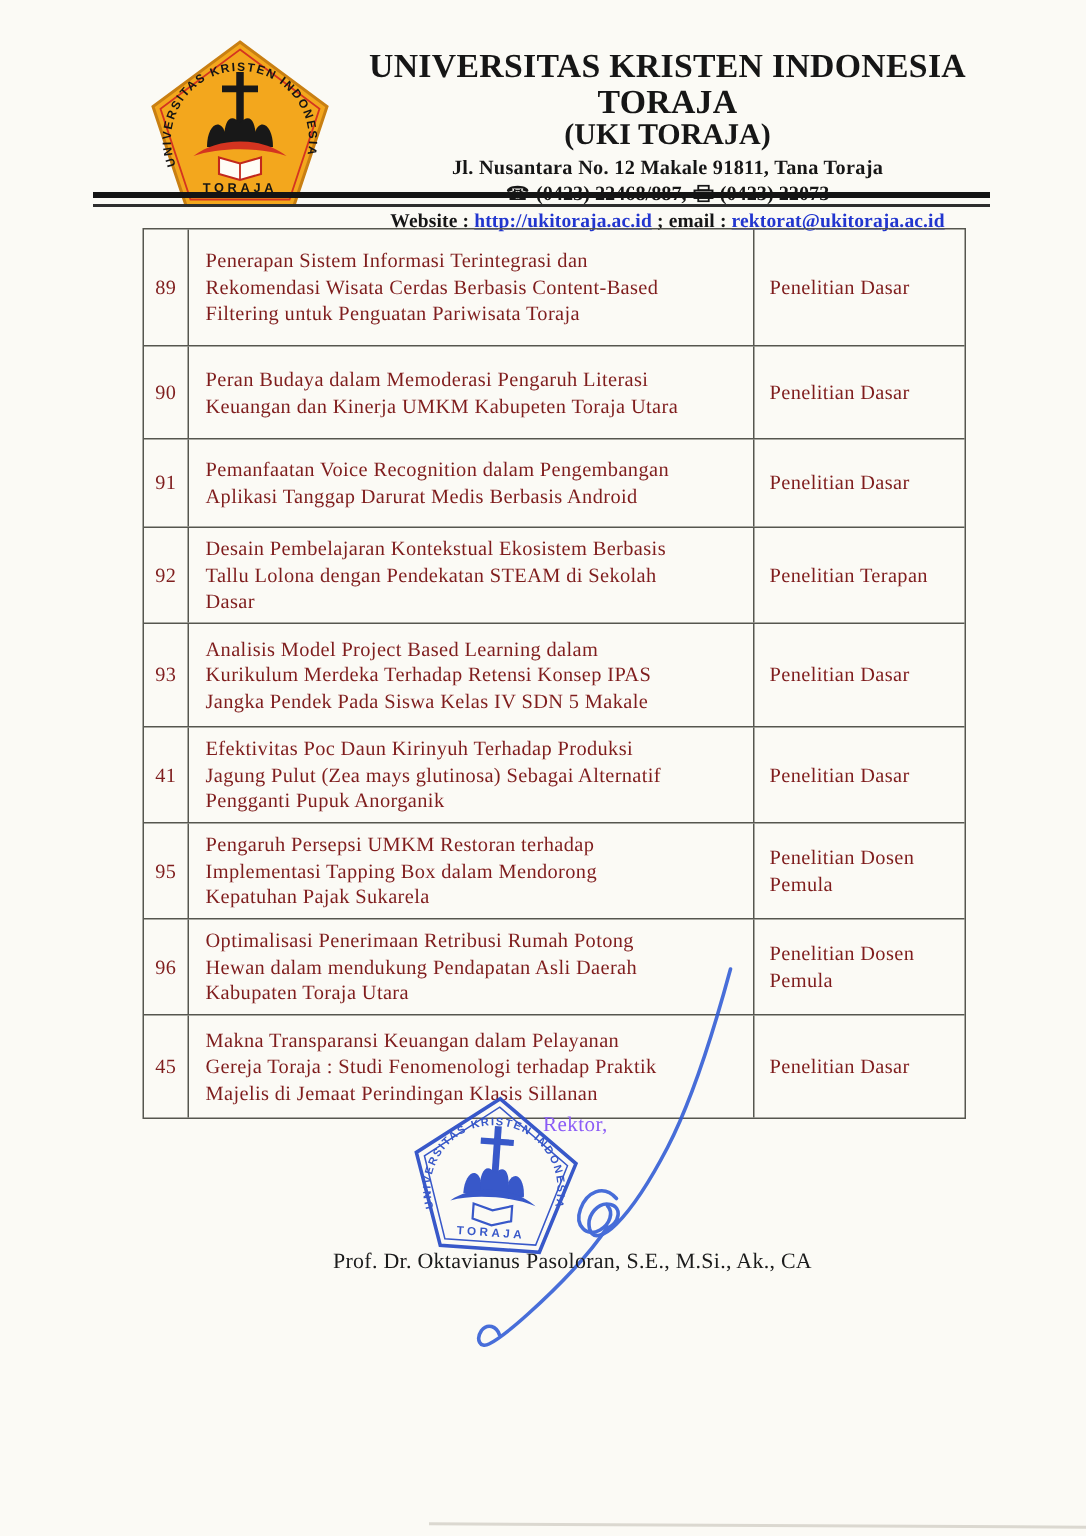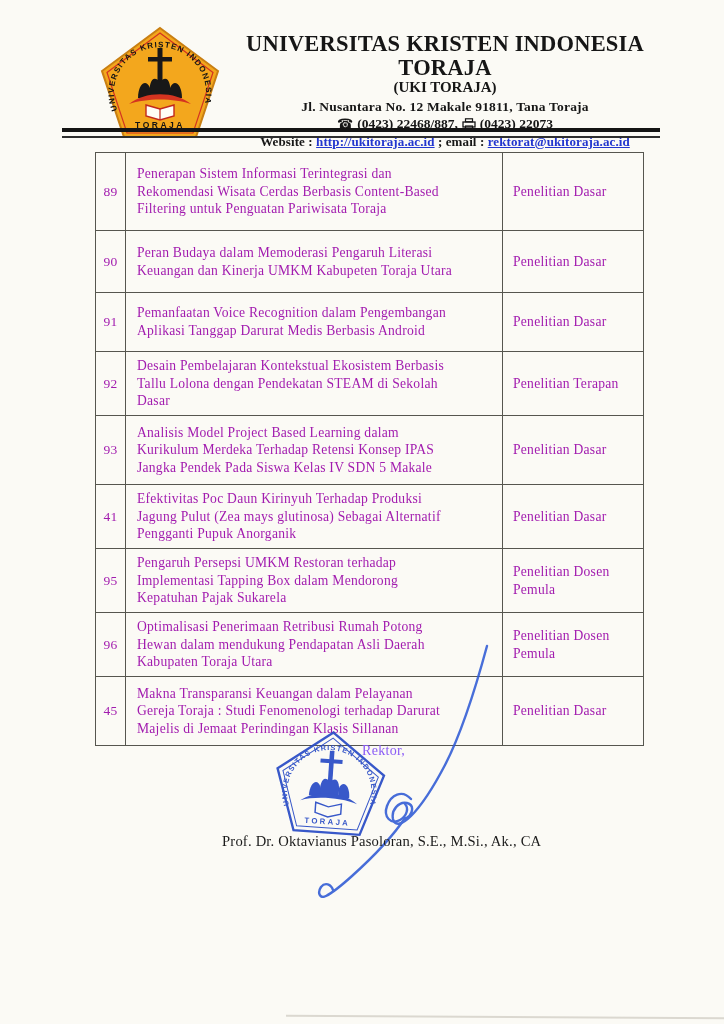--- a/index.html
+++ b/index.html
@@ -6,35 +6,35 @@
   body{
     width:724px;height:1024px;position:relative;overflow:hidden;
     background:#fbfaf5;
     font-family:"Liberation Serif", serif;
     color:#222;
   }
   
   .logo-wrap{position:absolute;left:98px;top:26px;width:124px;height:114px;}
   .head-text{position:absolute;left:222px;top:32px;width:446px;text-align:center;color:#161616;}
   .uni-name{font-size:22.5px;font-weight:bold;letter-spacing:.2px;line-height:1.05;}
-  .uni-abbr{font-size:15px;font-weight:bold;line-height:1.1;}
+  .uni-abbr{font-size:20px;font-weight:bold;line-height:1.1;}
   .addr{font-size:13.5px;font-weight:bold;margin-top:3px;letter-spacing:.2px;}
   .phone-line{font-size:13.5px;font-weight:bold;margin-top:1px;display:flex;justify-content:center;align-items:center;gap:4px;}
   .web-line{font-size:13px;font-weight:bold;margin-top:2px;letter-spacing:.1px;}
   .link{color:#2236cf;text-decoration:underline;cursor:pointer;}
   .icon-glyph{font-family:"DejaVu Sans", sans-serif;font-size:13px;line-height:1;}
   .fax-icon-svg{display:inline-block;vertical-align:-1px;}
   .double-rule{position:absolute;left:62px;top:128px;width:598px;height:4px;
     border-top:4px solid #141414;border-bottom:2px solid #2e2e2e;}
   
   .doc-table{position:absolute;left:95px;top:152px;width:549px;
     border:1px solid #56564f;box-sizing:border-box;}
   .trow{display:flex;border-top:1px solid #56564f;box-sizing:border-box;}
   .trow:first-child{border-top:none;}
-  .cell{box-sizing:border-box;display:flex;align-items:center;color:#a21caf;}
+  .cell{box-sizing:border-box;display:flex;align-items:center;color:#7f1d1d;}
   .cell.no{width:30px;justify-content:center;border-right:1px solid #56564f;
     font-size:13.5px;letter-spacing:.3px;}
   .cell.title{width:377px;border-right:1px solid #56564f;padding:5px 10px 5px 11px;
     font-size:13.6px;line-height:1.3;letter-spacing:.25px;white-space:pre-line;}
   .cell.cat{flex:1;padding:4px 6px 4px 10px;font-size:13.6px;line-height:1.3;letter-spacing:.25px;}
   
   .rektor-label{position:absolute;left:362px;top:743px;font-size:14px;color:#8b5cf6;letter-spacing:.3px;}
   .rektor-name{position:absolute;left:222px;top:833px;font-size:14.6px;color:#1b1b1b;letter-spacing:.2px;text-align:right;}
   .stamp-wrap{position:absolute;left:273px;top:725px;width:114px;height:116px;opacity:.93;transform:rotate(4deg);}
   .sig-layer{position:absolute;left:0;top:0;width:724px;height:1024px;pointer-events:none;}
@@ -146,21 +146,21 @@
     <div class="trow" style="min-height: 52px;">
     <div class="cell no">96</div>
     <div class="cell title">Optimalisasi Penerimaan Retribusi Rumah Potong
 Hewan dalam mendukung Pendapatan Asli Daerah
 Kabupaten Toraja Utara</div>
     <div class="cell cat">Penelitian Dosen Pemula</div>
   </div>
     <div class="trow" style="min-height: 69px;">
     <div class="cell no">45</div>
     <div class="cell title">Makna Transparansi Keuangan dalam Pelayanan
-Gereja Toraja : Studi Fenomenologi terhadap Darurat
+Gereja Toraja : Studi Fenomenologi terhadap Praktik
 Majelis di Jemaat Perindingan Klasis Sillanan</div>
     <div class="cell cat">Penelitian Dasar</div>
   </div>
   </div>
 
 <div class="rektor-label">Rektor,</div>
 
 <div class="stamp-wrap">
   <svg width="114" height="116" viewBox="0 0 124 114">
     <polygon points="62,2 120,45 98,111 26,111 4,45" fill="none" stroke="#2a4cc6" stroke-width="2.6"></polygon>

